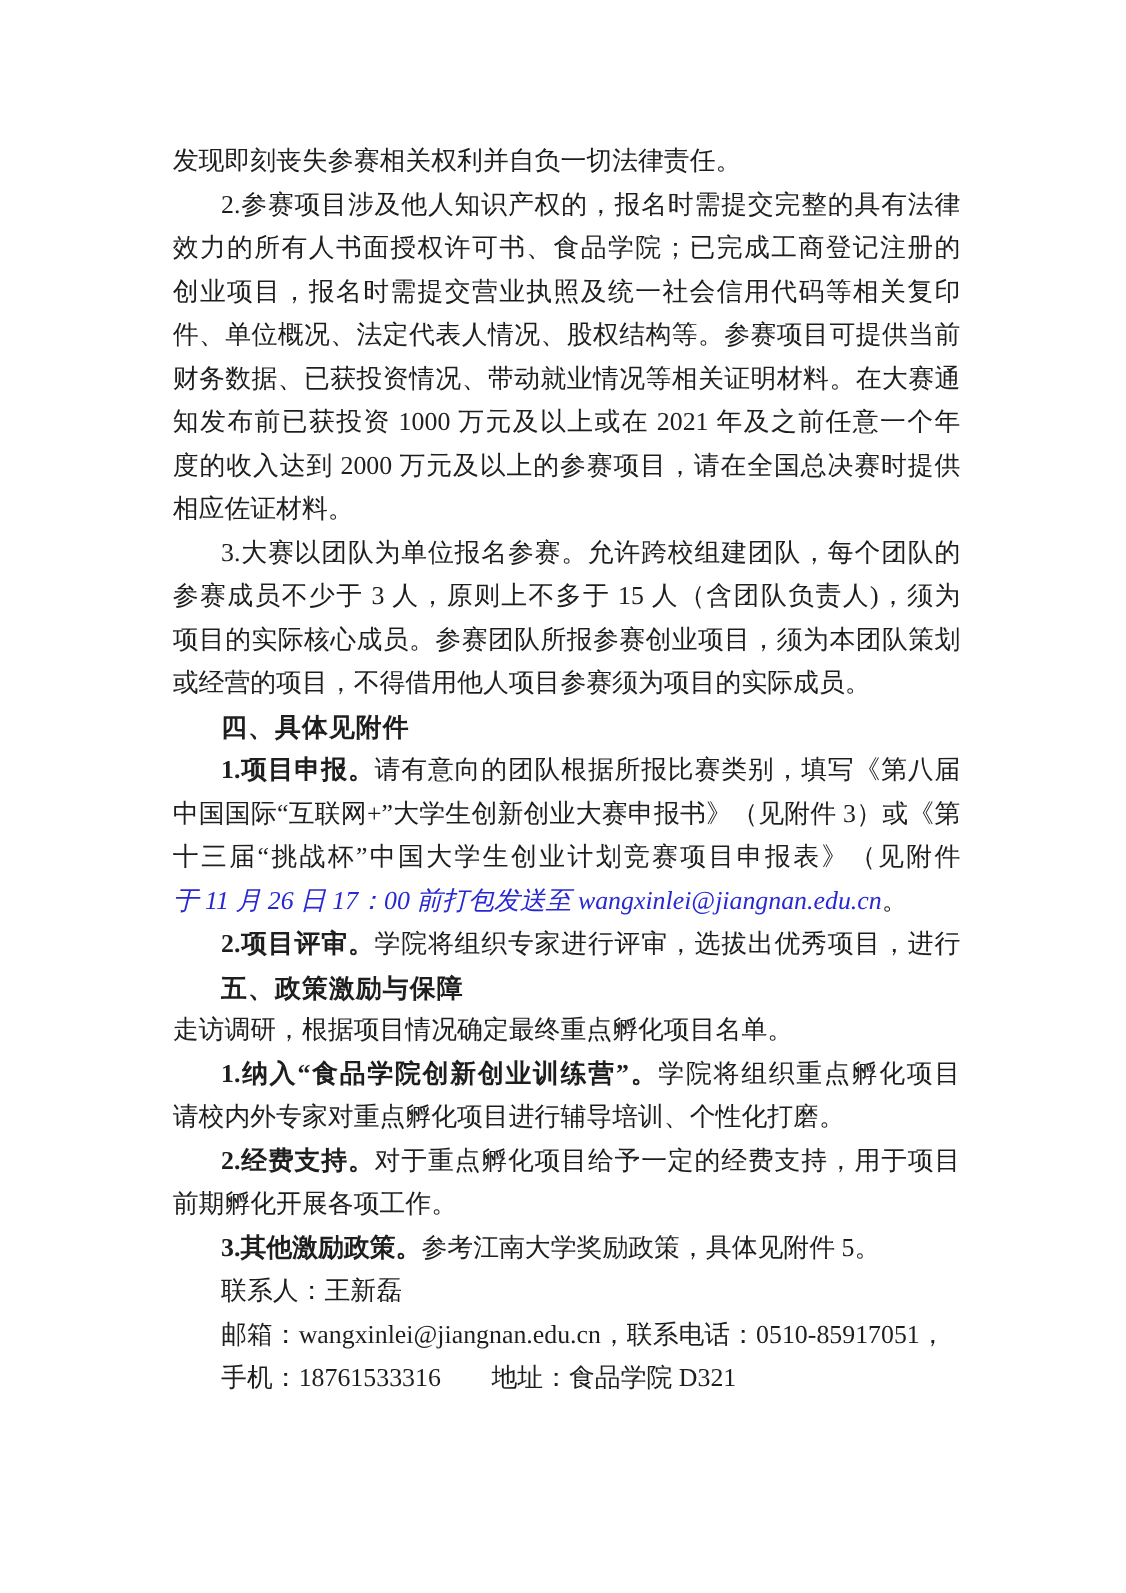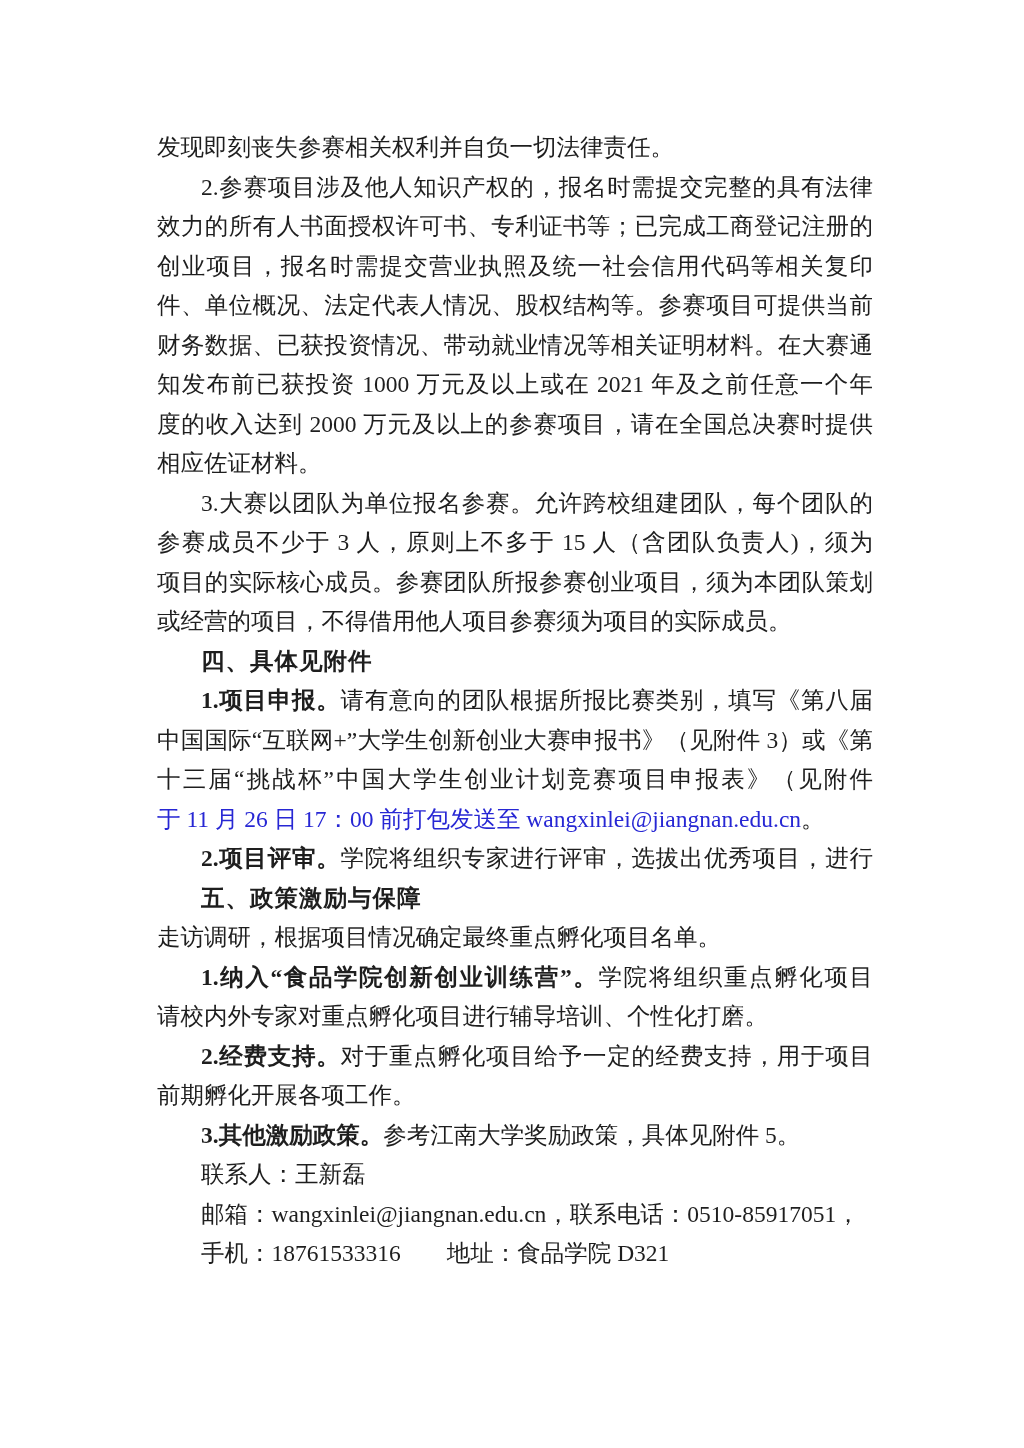--- a/index.html
+++ b/index.html
@@ -27,33 +27,33 @@
     white-space: nowrap;
   }
   .line.full { text-align-last: justify; white-space: normal; overflow: hidden; height: 39.5px; }
   .indent { padding-left: 44px; }
   .hei {
     font-family: "Liberation Sans", "DejaVu Sans", sans-serif;
     font-weight: bold;
     letter-spacing: 1px;
   }
   .b { font-weight: bold; }
-  .blue { color: #2727d4; }
+  .blue { color: #2727d4; font-style: italic; }
   .gap { display: inline-block; width: 46px; }
 </style>
 </head>
 <body>
 
 <div class="page">
   <div class="doc">
 
     <div class="line"><span>发现即刻丧失参赛相关权利并自负一切法律责任。</span></div>
 
     <div class="line full indent"><span>2.参赛项目涉及他人知识产权的，报名时需提交完整的具有法律</span></div>
-    <div class="line full"><span>效力的所有人书面授权许可书、专利证书等；已完成工商登记注册的</span></div>
+    <div class="line full"><span>效力的所有人书面授权许可书、食品学院；已完成工商登记注册的</span></div>
     <div class="line full"><span>创业项目，报名时需提交营业执照及统一社会信用代码等相关复印</span></div>
     <div class="line full"><span>件、单位概况、法定代表人情况、股权结构等。参赛项目可提供当前</span></div>
     <div class="line full"><span>财务数据、已获投资情况、带动就业情况等相关证明材料。在大赛通</span></div>
     <div class="line full"><span>知发布前已获投资 1000 万元及以上或在 2021 年及之前任意一个年</span></div>
     <div class="line full"><span>度的收入达到 2000 万元及以上的参赛项目，请在全国总决赛时提供</span></div>
     <div class="line"><span>相应佐证材料。</span></div>
 
     <div class="line full indent"><span>3.大赛以团队为单位报名参赛。允许跨校组建团队，每个团队的</span></div>
     <div class="line full"><span>参赛成员不少于 3 人，原则上不多于 15 人（含团队负责人)，须为</span></div>
     <div class="line full"><span>项目的实际核心成员。参赛团队所报参赛创业项目，须为本团队策划</span></div>

